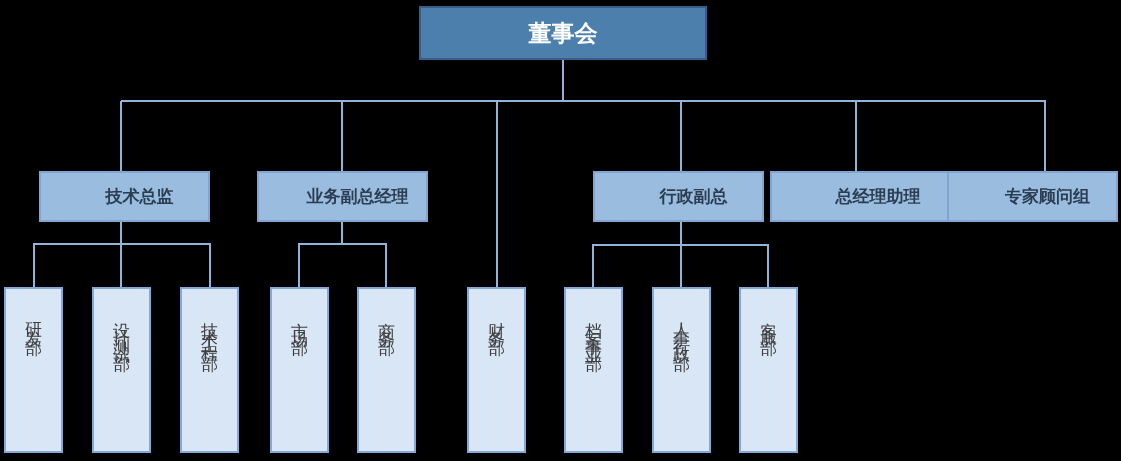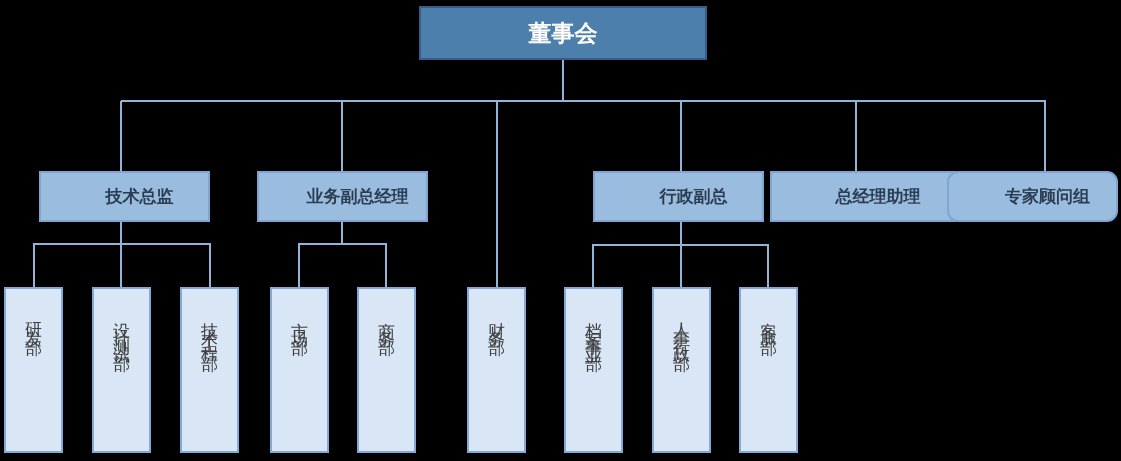--- a/index.html
+++ b/index.html
@@ -35,21 +35,21 @@
     writing-mode:vertical-rl;text-orientation:upright;
     letter-spacing:8px;line-height:1;
   }
   .line{position:absolute;background:var(--line);}
   .v{width:2px;} .h{height:2px;}
   
   .b1{left:39px;width:171px;}
   .b2{left:257px;width:171px;}
   .b3{left:593px;width:171px;}
   .b4{left:770px;width:186px;}
-  .b5{left:947px;width:171px;border-radius:11px;}
+  .b5{left:947px;width:171px;}
   
   .f1{left:4px;} .f2{left:92px;} .f3{left:180px;}
   .f4{left:270px;} .f5{left:357px;} .f6{left:467px;}
   .f7{left:564px;} .f8{left:652px;} .f9{left:739px;}
 </style>
 </head>
 <body>
 
 <div id="canvas">
 

